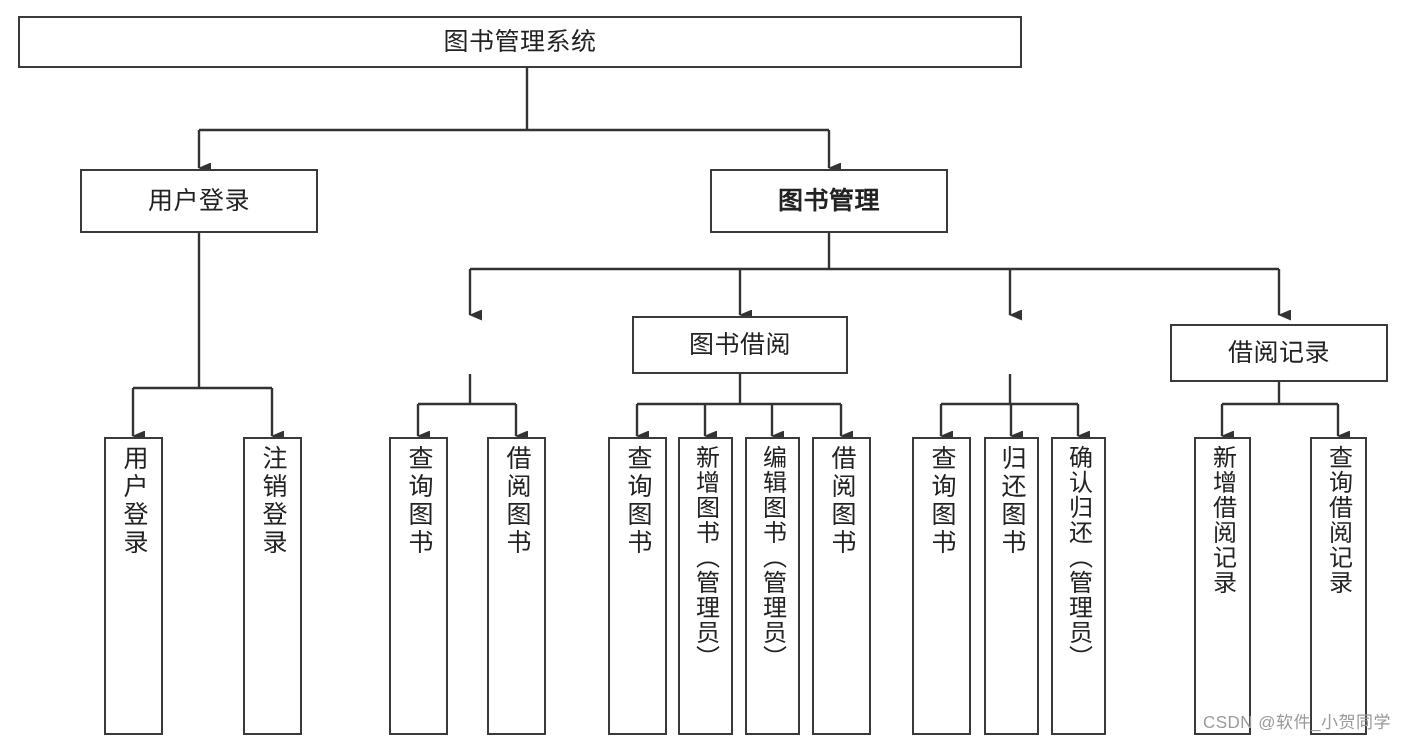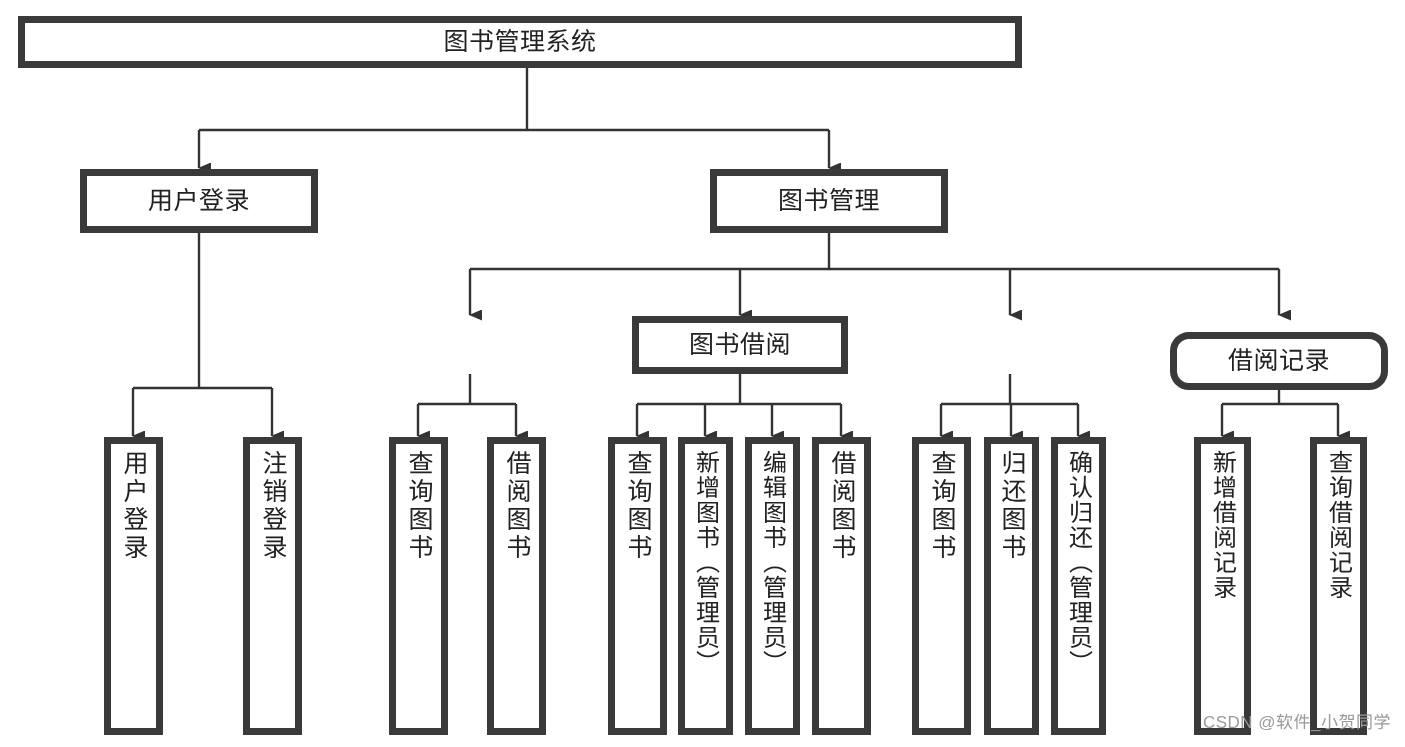--- a/index.html
+++ b/index.html
@@ -22,21 +22,21 @@
     position: absolute;
     left: 0;
     top: 0;
     width: 1405px;
     height: 747px;
   }
   .node-box {
     position: absolute;
     box-sizing: border-box;
     background: #ffffff;
-    border: 7px solid #701a75;
+    border: 2px solid #701a75;
     display: flex;
     align-items: center;
     justify-content: center;
     overflow: hidden;
   }
   .node-label {
     color: #222222;
     line-height: 1.18;
     text-align: center;
     white-space: pre;
@@ -122,28 +122,28 @@
       </g>
   </svg>
 
   <div class="node-box horizontal" id="node-root" style="left: 18px; top: 16px; width: 1004px; height: 52px; border-color: rgb(58, 58, 58); background: rgb(255, 255, 255);">
     <span class="node-label">图书管理系统</span>
   </div>
 
   <div class="node-box horizontal" id="node-l2-0" style="left: 80px; top: 169px; width: 238px; height: 64px; border-color: rgb(58, 58, 58); background: rgb(255, 255, 255);">
     <span class="node-label">用户登录</span>
   </div>
-  <div class="node-box horizontal" id="node-l2-1" style="left: 710px; top: 169px; width: 238px; height: 64px; border-color: rgb(58, 58, 58); background: rgb(255, 255, 255);">
+  <div class="node-box horizontal" id="node-l2-1" style="left: 710px; top: 169px; width: 238px; height: 64px; border-color: rgb(58, 58, 58); background: rgb(255, 255, 255); font-weight: bold;">
     <span class="node-label">图书管理</span>
   </div>
 
   <div class="node-box horizontal" id="node-l3-1" style="left: 632px; top: 316px; width: 216px; height: 58px; border-color: rgb(58, 58, 58); background: rgb(255, 255, 255);">
     <span class="node-label">图书借阅</span>
   </div>
-  <div class="node-box horizontal" id="node-l3-3" style="left: 1170px; top: 332px; width: 218px; height: 58px; border-color: rgb(58, 58, 58); background: rgb(255, 255, 255); border-radius: 19px;">
+  <div class="node-box horizontal" id="node-l3-3" style="left: 1170px; top: 324px; width: 218px; height: 58px; border-color: rgb(58, 58, 58); background: rgb(255, 255, 255);">
     <span class="node-label">借阅记录</span>
   </div>
 
   <div class="node-box vertical" id="node-leaf-0" style="left: 104px; top: 437px; width: 59px; height: 298px; border-color: rgb(58, 58, 58); background: rgb(255, 255, 255);">
     <span class="node-label">用户登录</span>
   </div>
   <div class="node-box vertical" id="node-leaf-1" style="left: 243px; top: 437px; width: 59px; height: 298px; border-color: rgb(58, 58, 58); background: rgb(255, 255, 255);">
     <span class="node-label">注销登录</span>
   </div>
   <div class="node-box vertical" id="node-leaf-2" style="left: 389px; top: 437px; width: 59px; height: 298px; border-color: rgb(58, 58, 58); background: rgb(255, 255, 255);">

